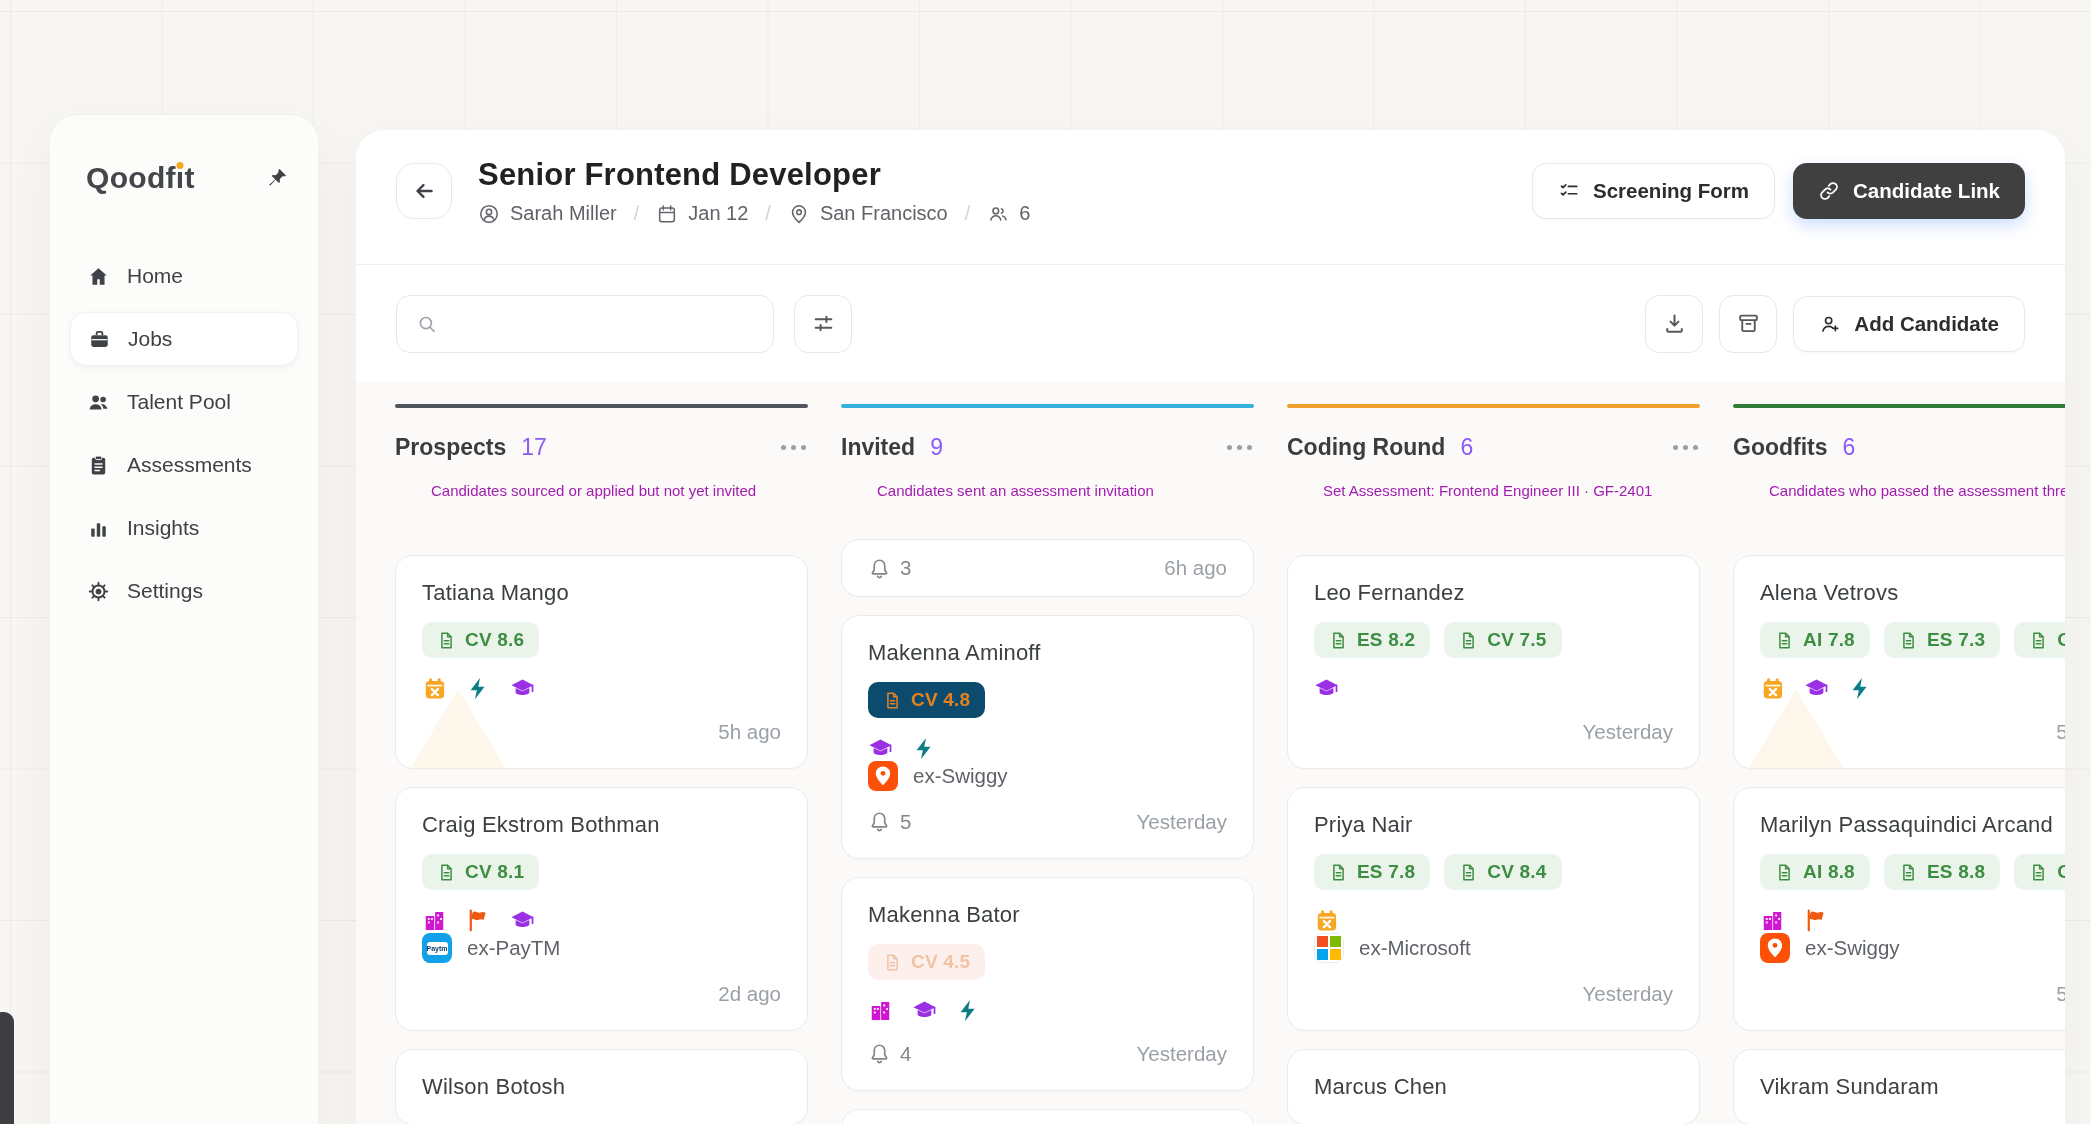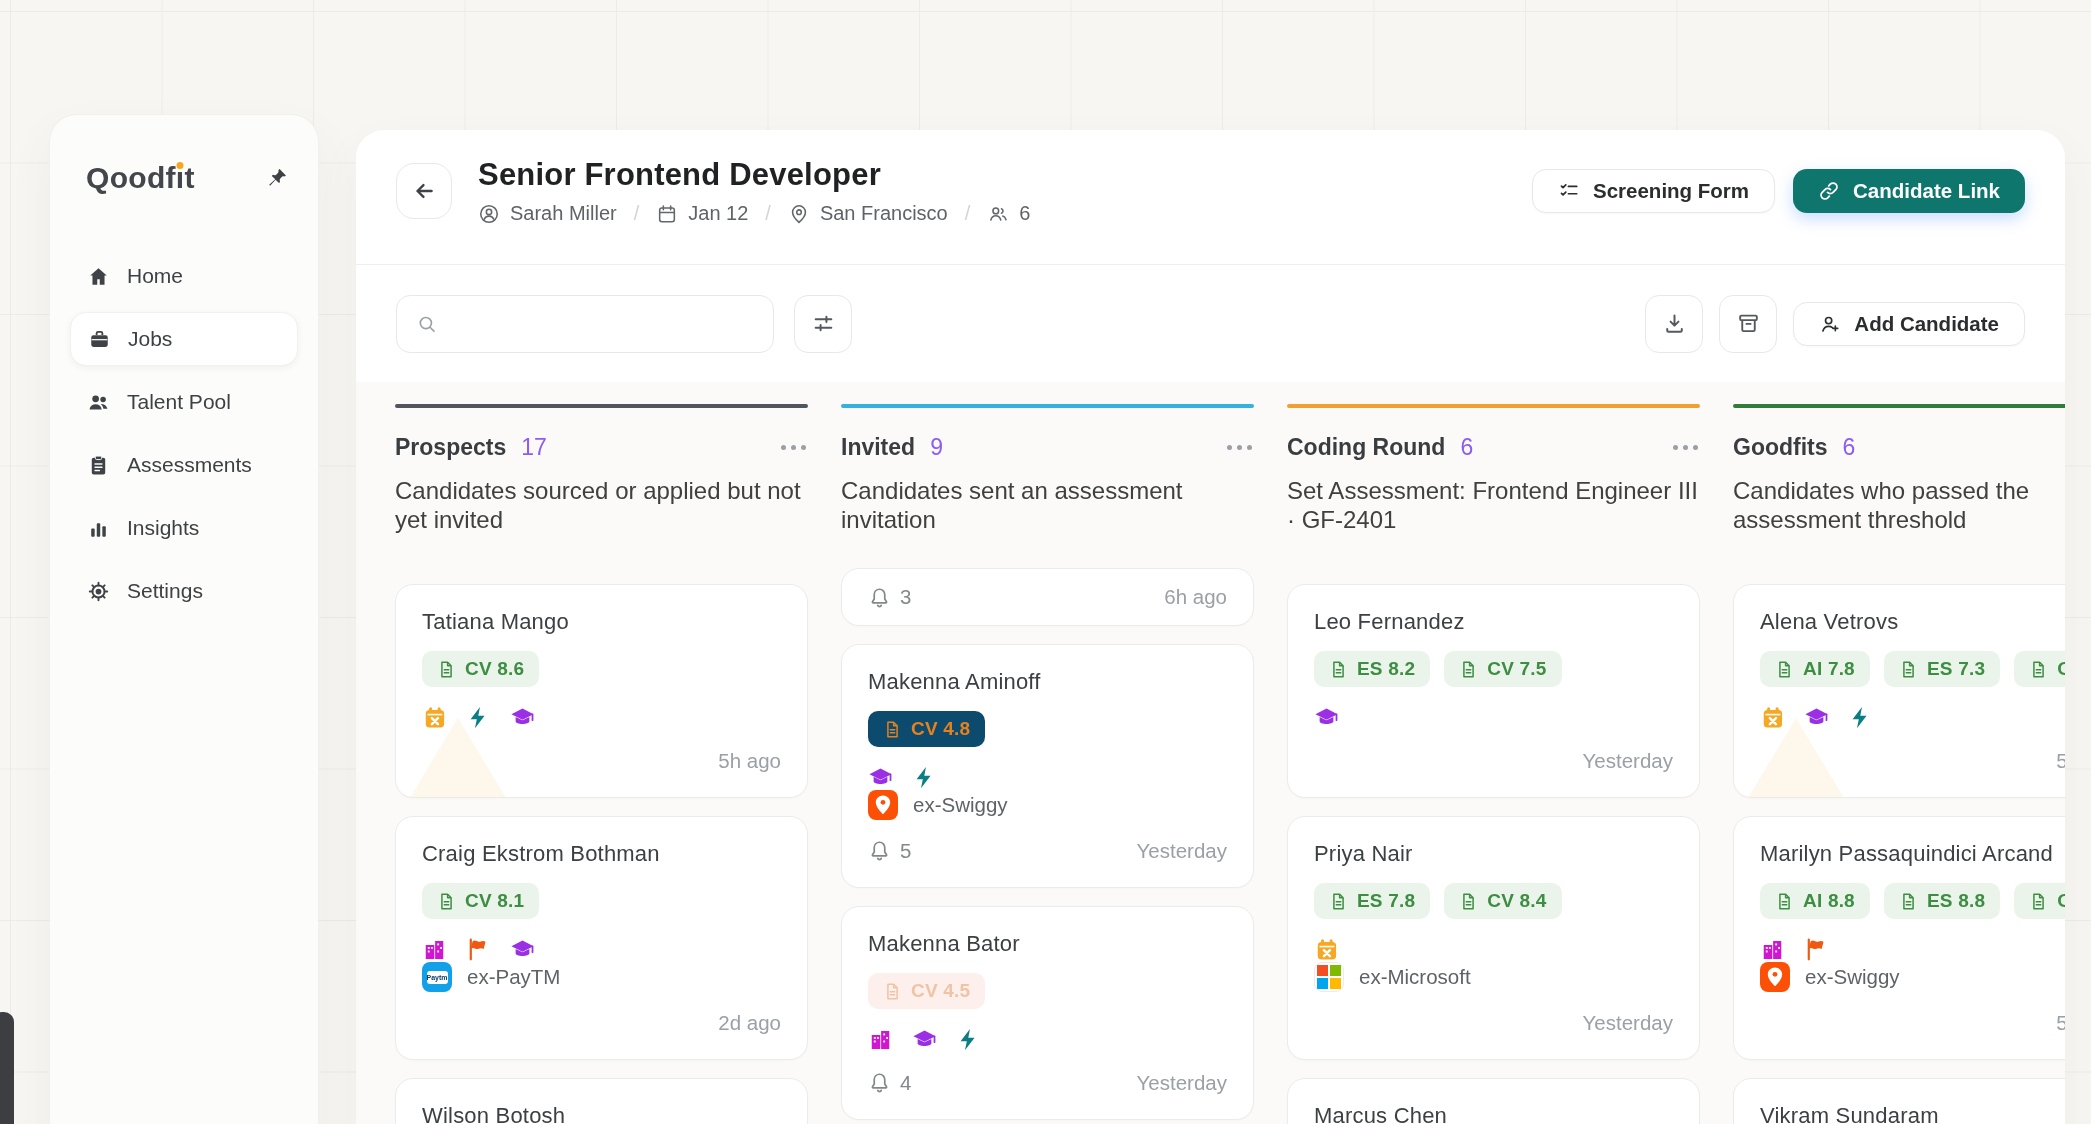--- a/index.html
+++ b/index.html
@@ -46,25 +46,25 @@
   .panel-header { flex:none; height:122px; display:flex; align-items:center; padding:0 40px; gap:26px; }
   .back-btn { width:56px; height:56px; border:1px solid #e9e8e5; border-radius:18px; background:#fff; display:grid; place-items:center; color:#3f4247; cursor:pointer; flex:none; }
   .titles { display:flex; flex-direction:column; gap:9px; }
   .job-title { font-size:31px; font-weight:700; color:#1f2123; letter-spacing:.2px; }
   .meta-row { display:flex; align-items:center; gap:17px; font-size:20px; color:#5f6368; }
   .meta-item { display:flex; align-items:center; gap:10px; }
   .meta-sep { color:#d6d4d0; }
   .mi { width:22px; height:22px; color:#63676b; }
   .hdr-actions { margin-left:auto; display:flex; gap:18px; }
   .btn {
-    height:44px; border-radius:14px; display:inline-flex; align-items:center; gap:13px;
+    height:56px; border-radius:14px; display:inline-flex; align-items:center; gap:13px;
     padding:0 25px; font-size:20.5px; font-weight:600; color:#2b2d2f;
     background:#fff; border:1px solid #e9e8e5; box-shadow:0 1px 2px rgba(0,0,0,.03); cursor:pointer; white-space:nowrap;
   }
-  .btn-primary { background:#0f766e; border:none; color:#fff; box-shadow:0 6px 16px rgba(43,124,245,.25); }
+  .btn-primary { background:#404040; border:none; color:#fff; box-shadow:0 6px 16px rgba(43,124,245,.25); }
   .btni { width:22px; height:22px; }
 
   
   .panel-toolbar { flex:none; height:118px; display:flex; align-items:center; padding:0 40px; gap:20px; border-top:1px solid #f0efec;margin-top:12px; }
   .search-box { width:378px; height:58px; border:1px solid #e9e8e5; border-radius:14px; background:#fff; display:flex; align-items:center; gap:13px; padding:0 19px; }
   .search-box input { border:none; outline:none; background:transparent; font-size:20px; width:100%; font-family:inherit; color:#3c4043; }
   .sq-btn { width:58px; height:58px; border:1px solid #e9e8e5; border-radius:14px; background:#fff; display:grid; place-items:center; color:#55585c; cursor:pointer; flex:none; }
   .tb-right { margin-left:auto; display:flex; gap:16px; align-items:center; }
 
   
@@ -73,21 +73,21 @@
   .col-accent { height:4px; border-radius:2px; margin-bottom:26px; }
   .c0 .col-accent { background:#51565C; }
   .c1 .col-accent { background:#35B1DD; }
   .c2 .col-accent { background:#F0A030; }
   .c3 .col-accent { background:#2F7D39; }
   .col-head { display:flex; align-items:flex-start; gap:15px; }
   .col-title { font-size:23px; font-weight:700; color:#3a3d40; }
   .col-count { font-size:23px; color:#8b5cf6; }
   .col-menu { margin-left:auto; display:flex; gap:5px; align-self:center; padding:6px 2px; cursor:pointer; }
   .col-menu i { width:5px; height:5px; border-radius:50%; background:#9aa0a6; }
-  .col-desc { margin-top:15px; font-size:24px; line-height:29px; color:#404040; }
+  .col-desc { margin-top:15px; font-size:15px; line-height:29px; color:#a21caf;margin-left:36px; }
   .cards { margin-top:50px; display:flex; flex-direction:column; gap:18px; }
   .c1 .cards { margin-top:34px; }
 
   .card {
     position:relative; background:#fff; border:1px solid #ecebe8; border-radius:18px;
     padding:24px 26px; box-shadow:0 1px 2px rgba(0,0,0,.02); cursor:pointer; overflow:hidden;
   }
   .card.partial { height:58px; padding:0 26px; display:flex; align-items:center; }
   .card.partial .card-footer { margin-top:0; width:100%; }
   .card-name { font-size:22px; font-weight:500; color:#3c4043; letter-spacing:.2px; line-height:26px; }

